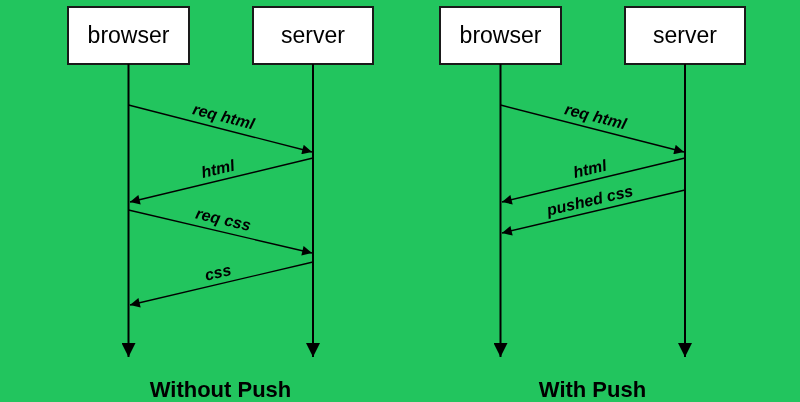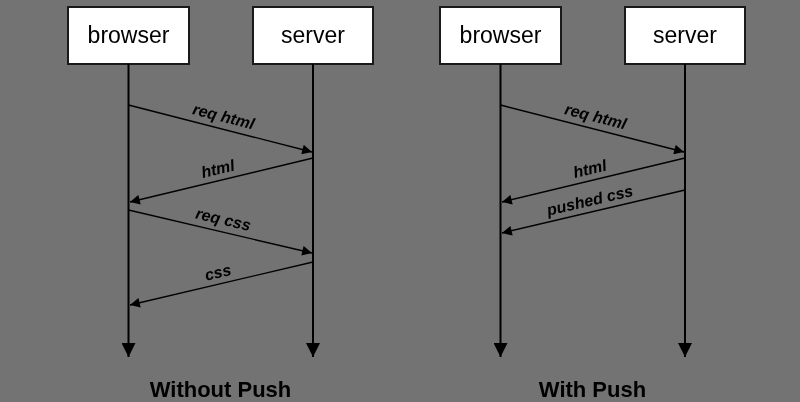--- a/index.html
+++ b/index.html
@@ -4,21 +4,21 @@
 <style>
   html, body {
     margin: 0;
     padding: 0;
     background: #ffffff;
   }
   .canvas {
     position: relative;
     width: 800px;
     height: 402px;
-    background: #737373;
+    background: #22c55e;
     font-family: "Liberation Sans", "DejaVu Sans", sans-serif;
     overflow: hidden;
   }
   svg { display: block; }
   .actor-box {
     fill: #ffffff;
     stroke: #1a1a1a;
     stroke-width: 2;
   }
   .actor-label {

